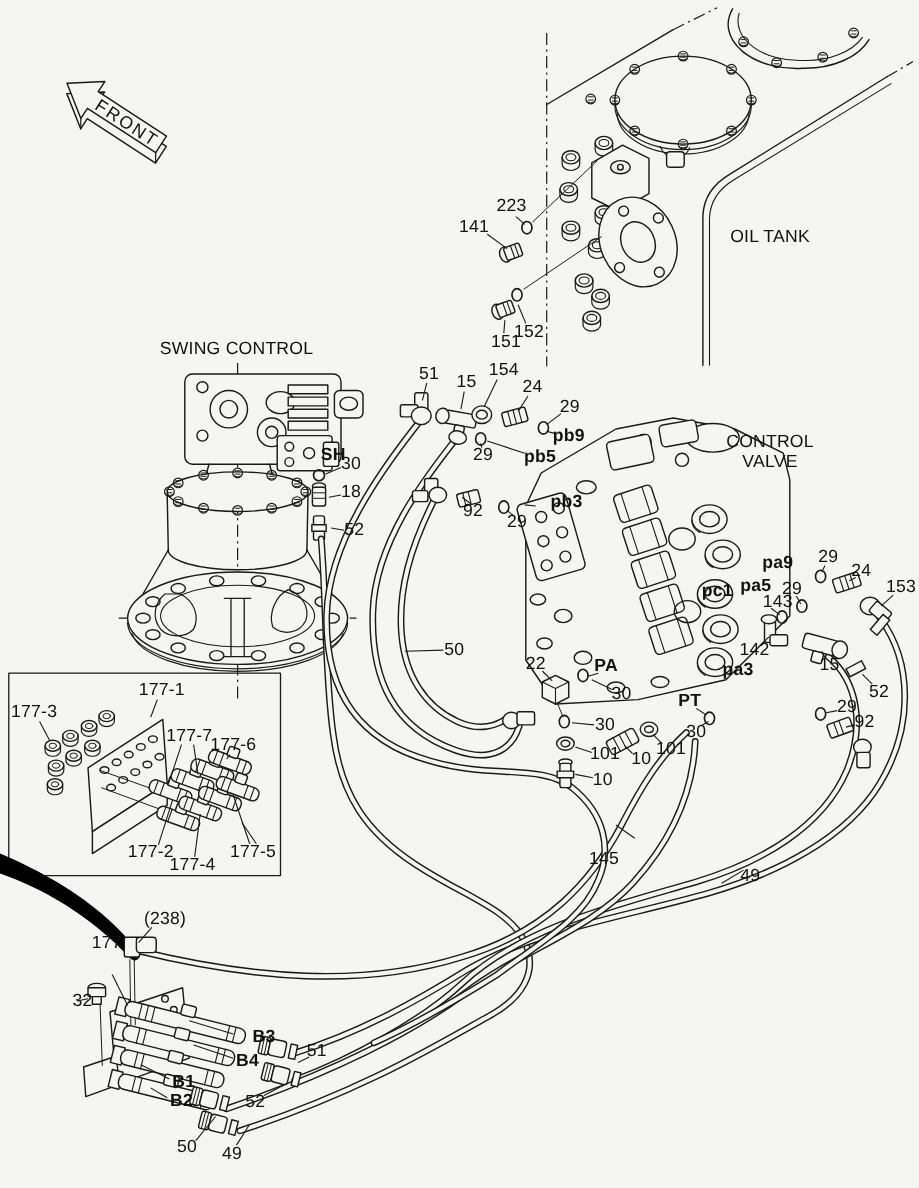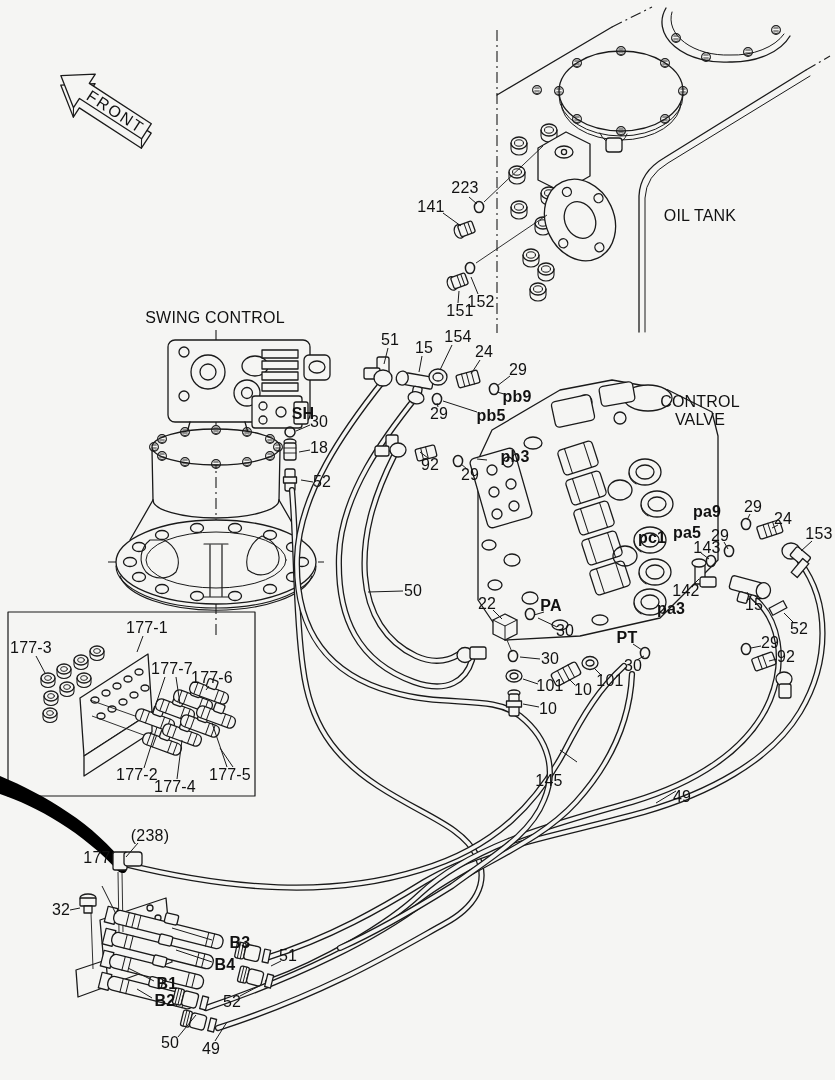--- a/index.html
+++ b/index.html
@@ -657,21 +657,21 @@
       <div class="callout" style="left: 682px; top: 797px;">49</div>
       <div class="callout" style="left: 147px; top: 628px;">177-1</div>
       <div class="callout" style="left: 31px; top: 648px;">177-3</div>
       <div class="callout" style="left: 172px; top: 669px;">177-7</div>
       <div class="callout" style="left: 212px; top: 678px;">177-6</div>
       <div class="callout" style="left: 137px; top: 775px;">177-2</div>
       <div class="callout" style="left: 175px; top: 787px;">177-4</div>
       <div class="callout" style="left: 230px; top: 775px;">177-5</div>
       <div class="callout" style="left: 150px; top: 836px;">(238)</div>
       <div class="callout" style="left: 97px; top: 858px;">177</div>
-      <div class="callout" style="left: 61px; top: 910px;">32</div>
+      <div class="callout" style="left: 75px; top: 910px;">32</div>
       <div class="callout bold" style="left: 225px; top: 943px; padding-left: 30px;">B3</div>
       <div class="callout bold" style="left: 225px; top: 965px;">B4</div>
       <div class="callout" style="left: 288px; top: 956px;">51</div>
       <div class="callout bold" style="left: 167px; top: 984px;">B1</div>
       <div class="callout bold" style="left: 165px; top: 1001px;">B2</div>
       <div class="callout" style="left: 232px; top: 1002px;">52</div>
       <div class="callout" style="left: 170px; top: 1043px;">50</div>
       <div class="callout" style="left: 211px; top: 1049px;">49</div>
     </div>
 </div>

